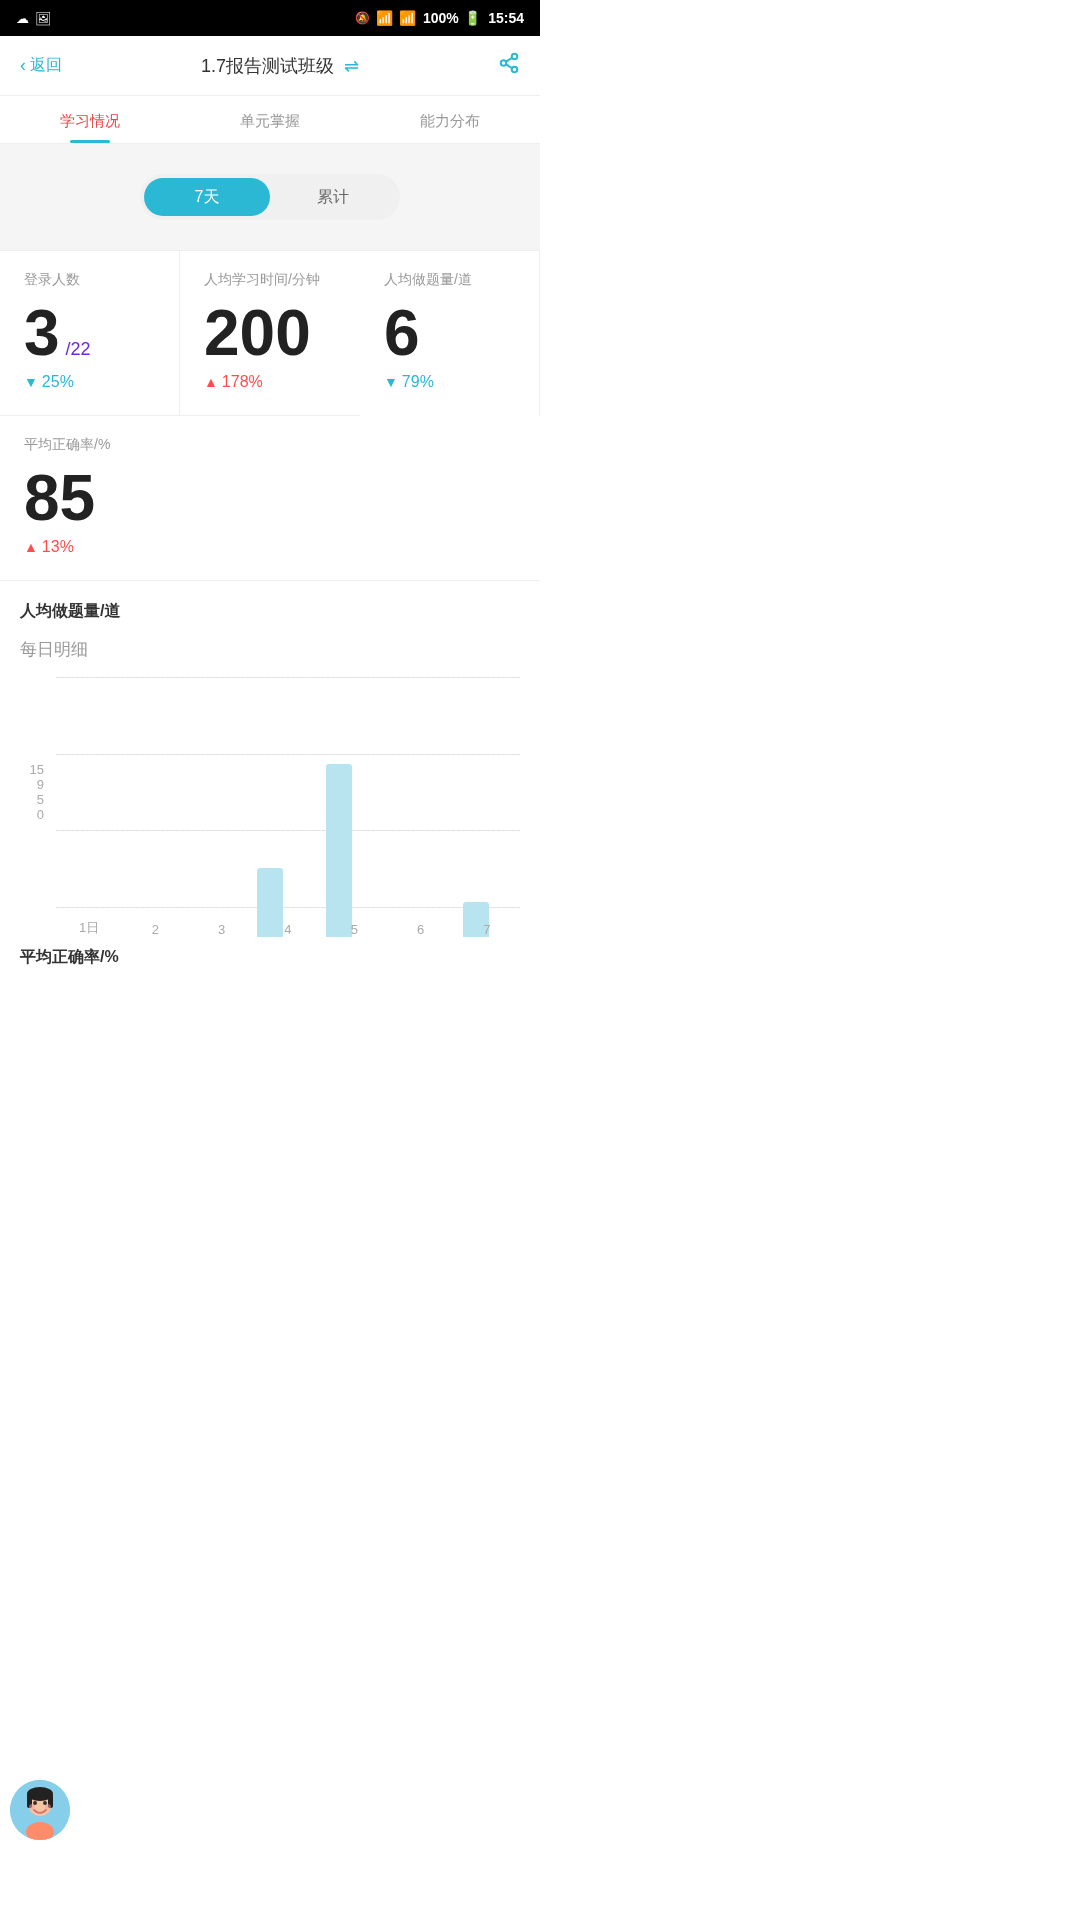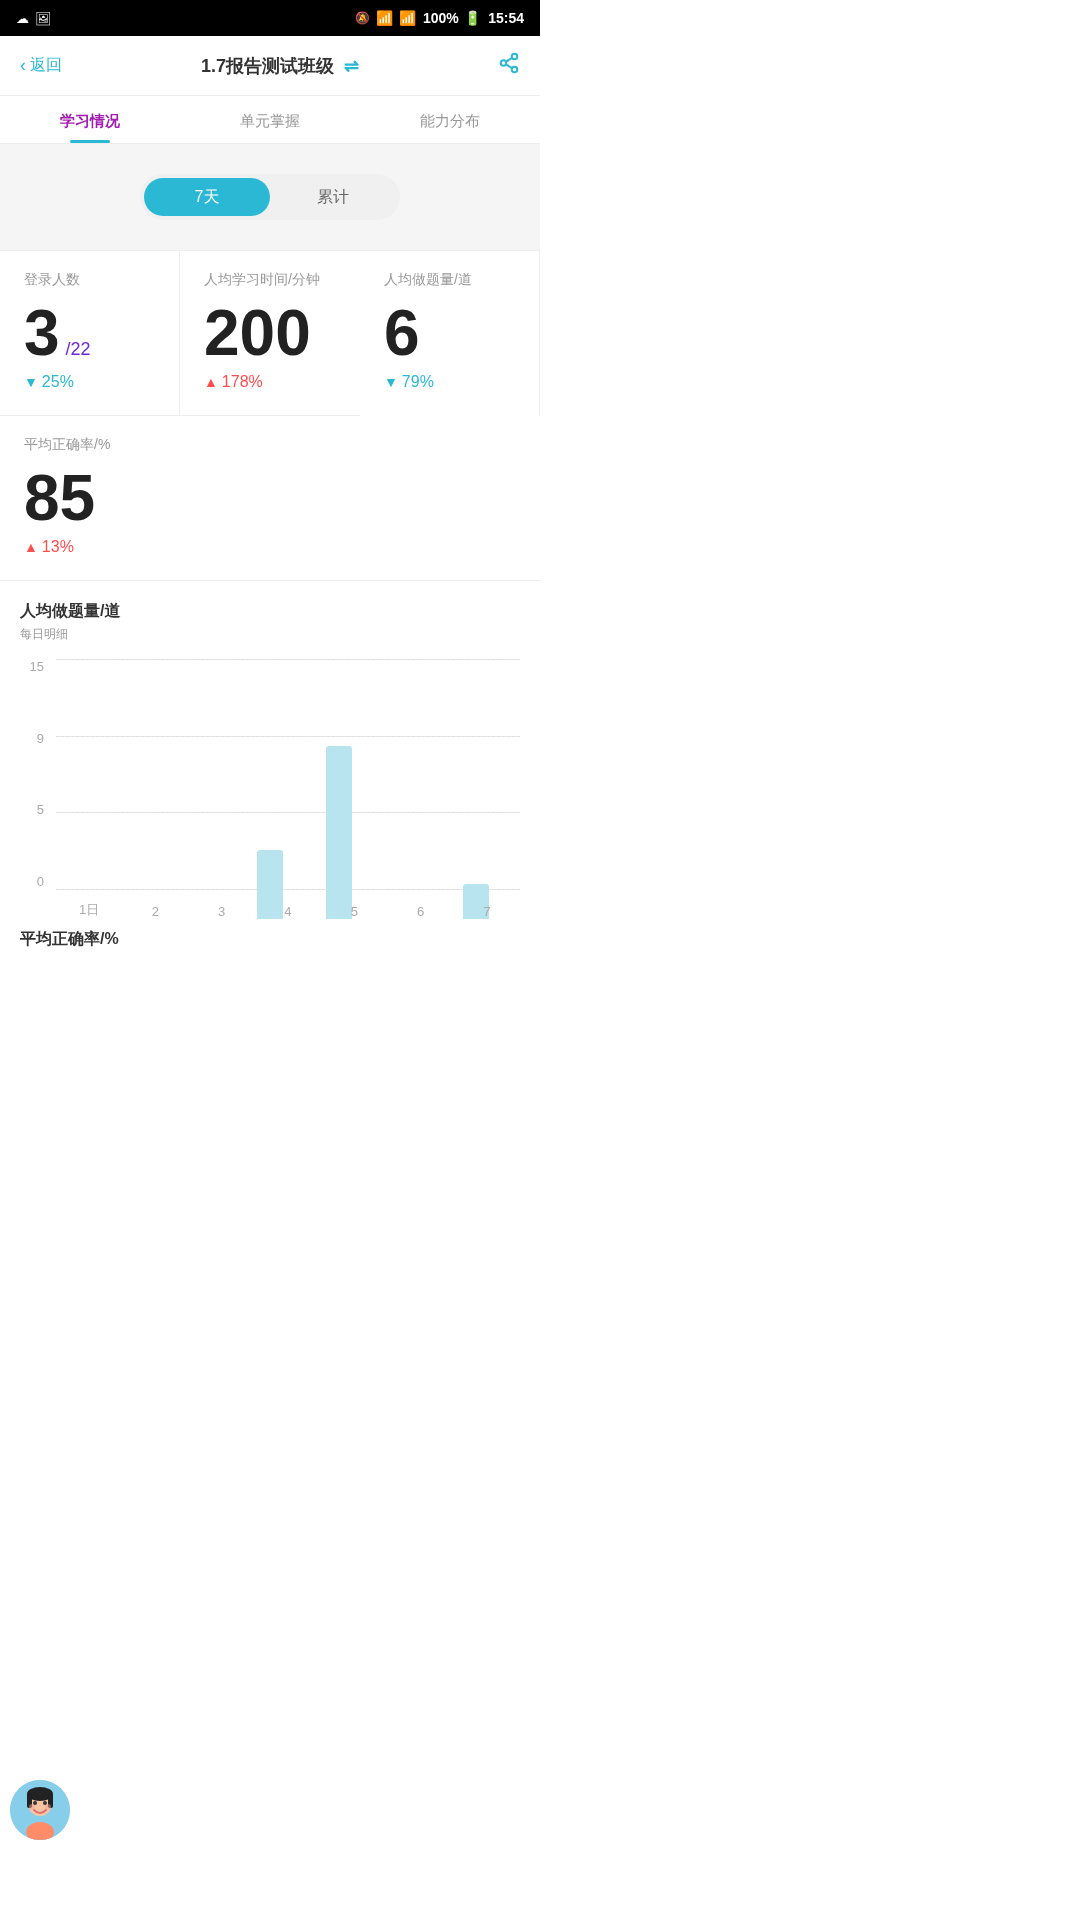--- a/index.html
+++ b/index.html
@@ -47,21 +47,21 @@
     }
     .header-back .chevron {
       font-size: 18px;
       margin-right: 4px;
     }
     .header-title {
       display: flex;
       align-items: center;
       gap: 10px;
       font-size: 18px;
-      font-weight: bold;
+      font-weight: normal;
       color: #333;
     }
     .header-title .shuffle-icon {
       color: #2bb8d4;
       font-size: 18px;
     }
     .header-share {
       color: #2bb8d4;
       font-size: 20px;
       cursor: pointer;
@@ -76,22 +76,22 @@
     .tab {
       flex: 1;
       text-align: center;
       padding: 16px 0 12px;
       font-size: 15px;
       color: #999;
       cursor: pointer;
       position: relative;
     }
     .tab.active {
-      color: #a21caf;
-      font-weight: bold;
+      color: #ef4444;
+      font-weight: normal;
     }
     .tab.active::after {
       content: '';
       position: absolute;
       bottom: 0;
       left: 50%;
       transform: translateX(-50%);
       width: 40px;
       height: 3px;
       background: #2bb8d4;
@@ -176,38 +176,38 @@
     
     .chart-section {
       padding: 20px 20px 0;
     }
     .chart-title {
       font-size: 16px;
       font-weight: bold;
       color: #333;
     }
     .chart-subtitle {
-      font-size: 12px;
+      font-size: 17px;
       color: #999;
-      margin-top: 4px;
+      margin-top: 16px;
     }
     .chart-area {
       position: relative;
       margin-top: 16px;
       height: 260px;
     }
     .chart-y-labels {
       position: absolute;
       left: 0;
       top: 0;
       bottom: 30px;
       width: 30px;
       display: flex;
       flex-direction: column;
-      justify-content: space-between;
+      justify-content: center;
       align-items: flex-end;
       padding-right: 6px;
     }
     .chart-y-label {
       font-size: 13px;
       color: #aaa;
     }
     .chart-grid-lines {
       position: absolute;
       left: 36px;

